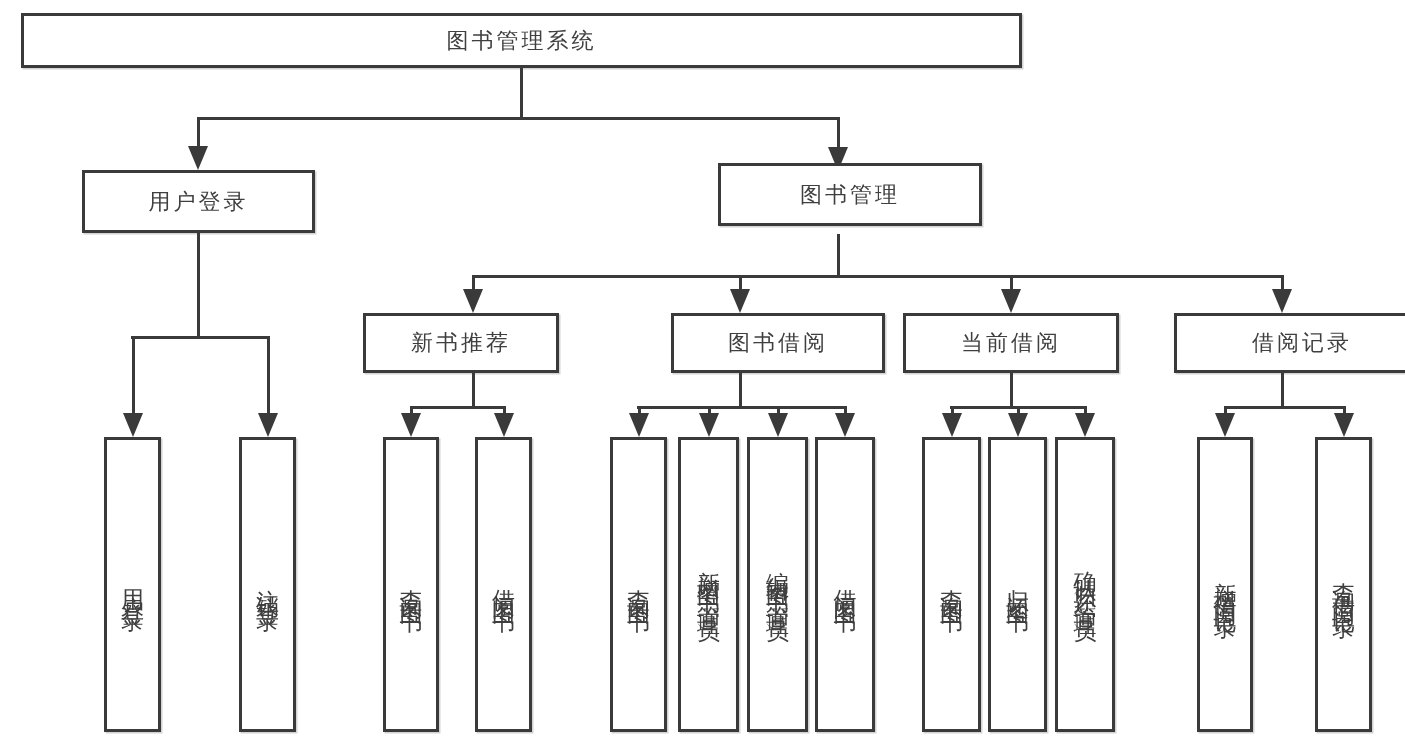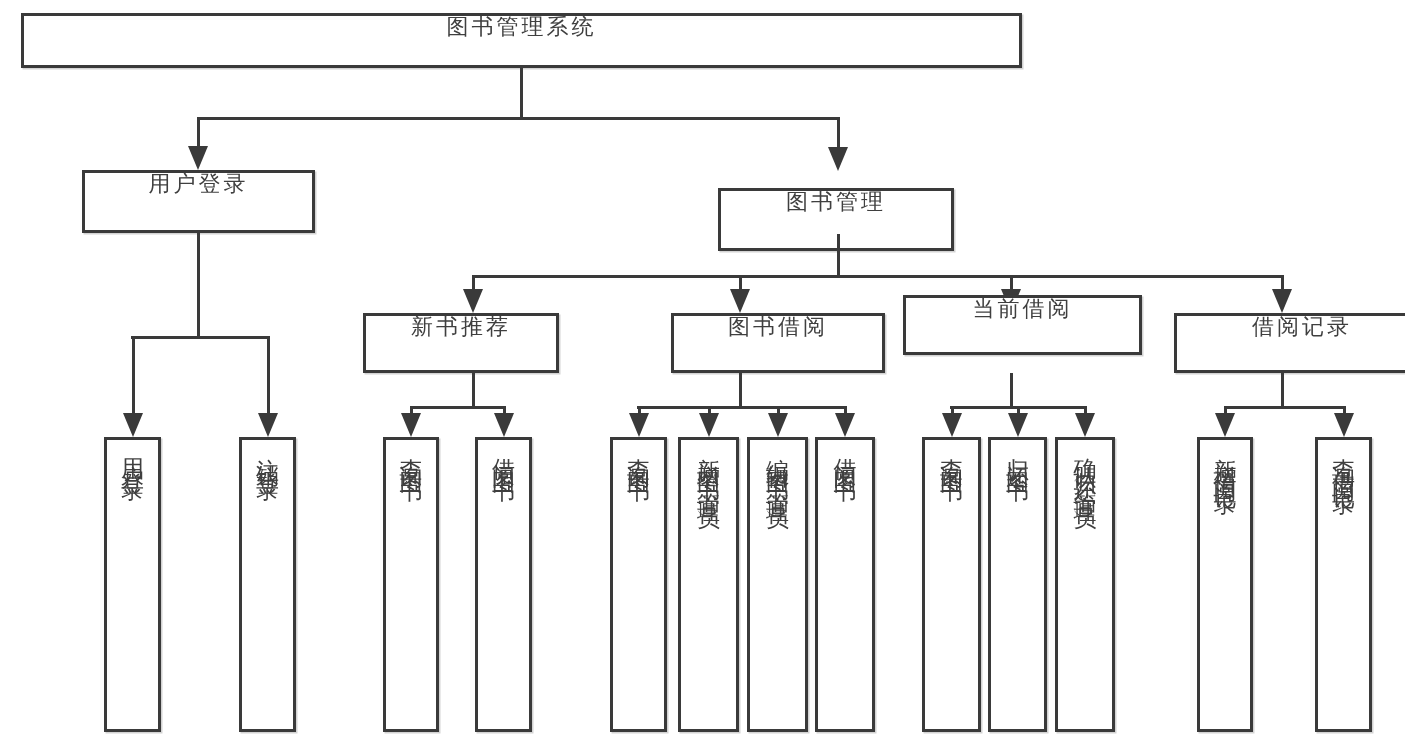--- a/index.html
+++ b/index.html
@@ -14,21 +14,21 @@
     background:#ffffff;
     overflow:hidden;
     font-family:"Liberation Sans","DejaVu Sans",sans-serif;
     color:var(--text);
   }
   .node{
     position:absolute;
     box-sizing:border-box;
     border:3px solid var(--line);
     background:#ffffff;
-    display:flex;align-items:flex-start;justify-content:center;
+    display:flex;align-items:center;justify-content:center;
     box-shadow:1.5px 1.5px 0 rgba(130,130,130,0.35);
   }
   .node .lbl{
     font-size:22px;
     letter-spacing:3px;
     white-space:nowrap;
     line-height:1;
   }
   .leaf .lbl{
     writing-mode:vertical-rl;
@@ -78,21 +78,21 @@
       <i class="head"></i>
     </div>
   <div class="arrow" style="left:828px;top:117px;height:54px">
       <i class="shaft"></i>
       <i class="head"></i>
     </div>
 
   <div class="node" style="left:82px;top:170px;width:233px;height:63px">
     <span class="lbl">用户登录</span>
   </div>
-  <div class="node" style="left:718px;top:188px;width:236px;height:63px">
+  <div class="node" style="left:718px;top:163px;width:264px;height:63px">
     <span class="lbl">图书管理</span>
   </div>
 
   <div class="vline" style="left:197px;top:233px;height:103px"></div>
   <div class="hline" style="left:131px;top:336px;width:138px"></div>
   <div class="arrow" style="left:123px;top:336px;height:101px">
       <i class="shaft"></i>
       <i class="head"></i>
     </div>
   <div class="arrow" style="left:258px;top:336px;height:101px">
@@ -118,21 +118,21 @@
       <i class="shaft"></i>
       <i class="head"></i>
     </div>
 
   <div class="node" style="left:363px;top:313px;width:196px;height:60px">
     <span class="lbl">新书推荐</span>
   </div>
   <div class="node" style="left:671px;top:313px;width:214px;height:60px">
     <span class="lbl">图书借阅</span>
   </div>
-  <div class="node" style="left:903px;top:295px;width:239px;height:60px">
+  <div class="node" style="left:903px;top:313px;width:216px;height:60px">
     <span class="lbl">当前借阅</span>
   </div>
   <div class="node" style="left:1174px;top:313px;width:256px;height:60px">
     <span class="lbl">借阅记录</span>
   </div>
 
   <div class="vline" style="left:472px;top:373px;height:33px"></div>
   <div class="hline" style="left:410px;top:406px;width:95px"></div>
   <div class="vline" style="left:739px;top:373px;height:33px"></div>
   <div class="hline" style="left:637px;top:406px;width:210px"></div>

